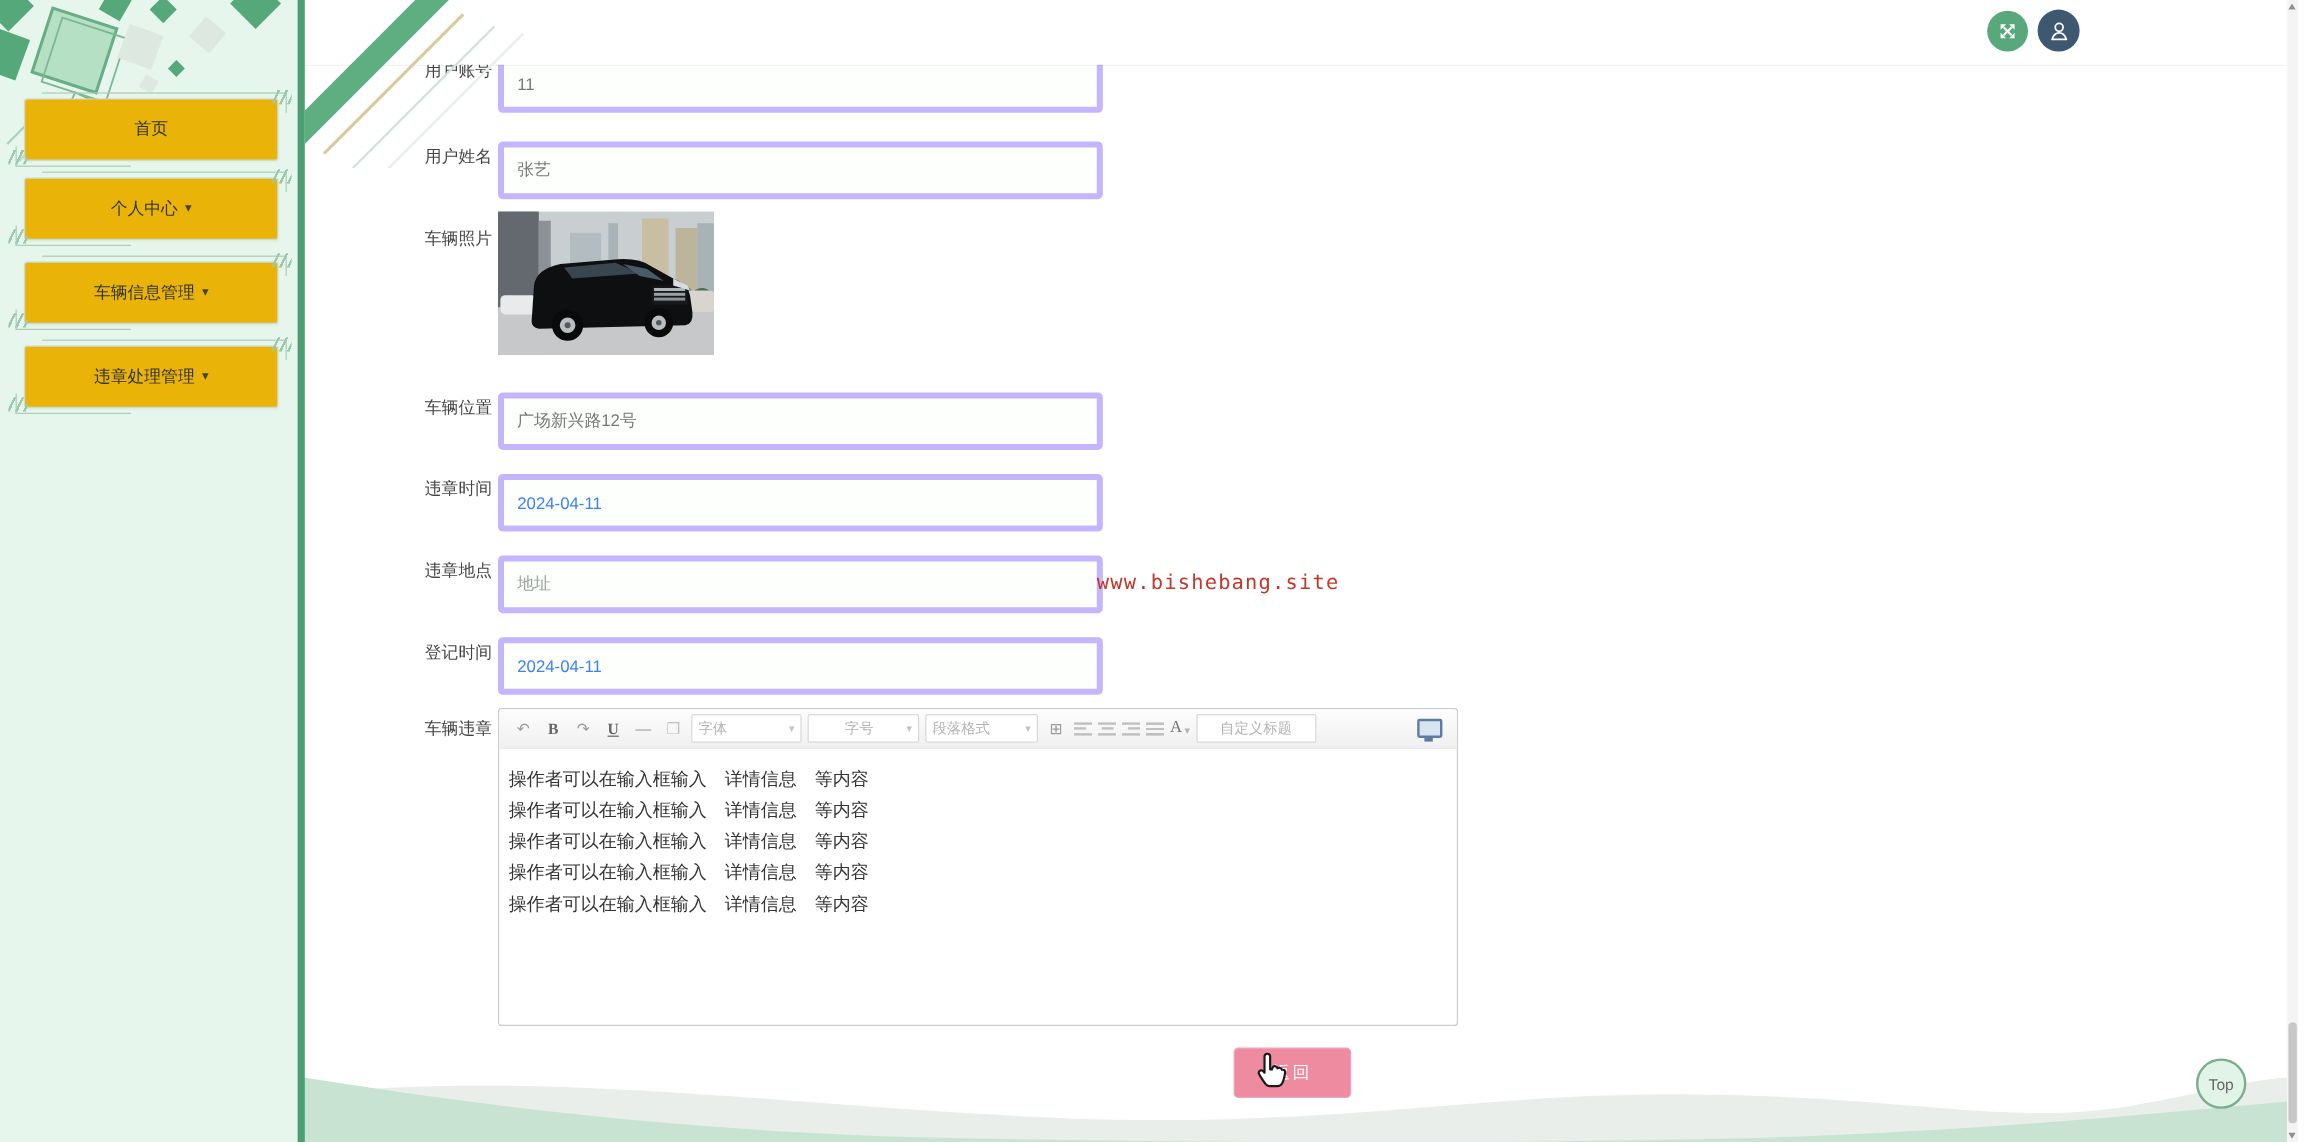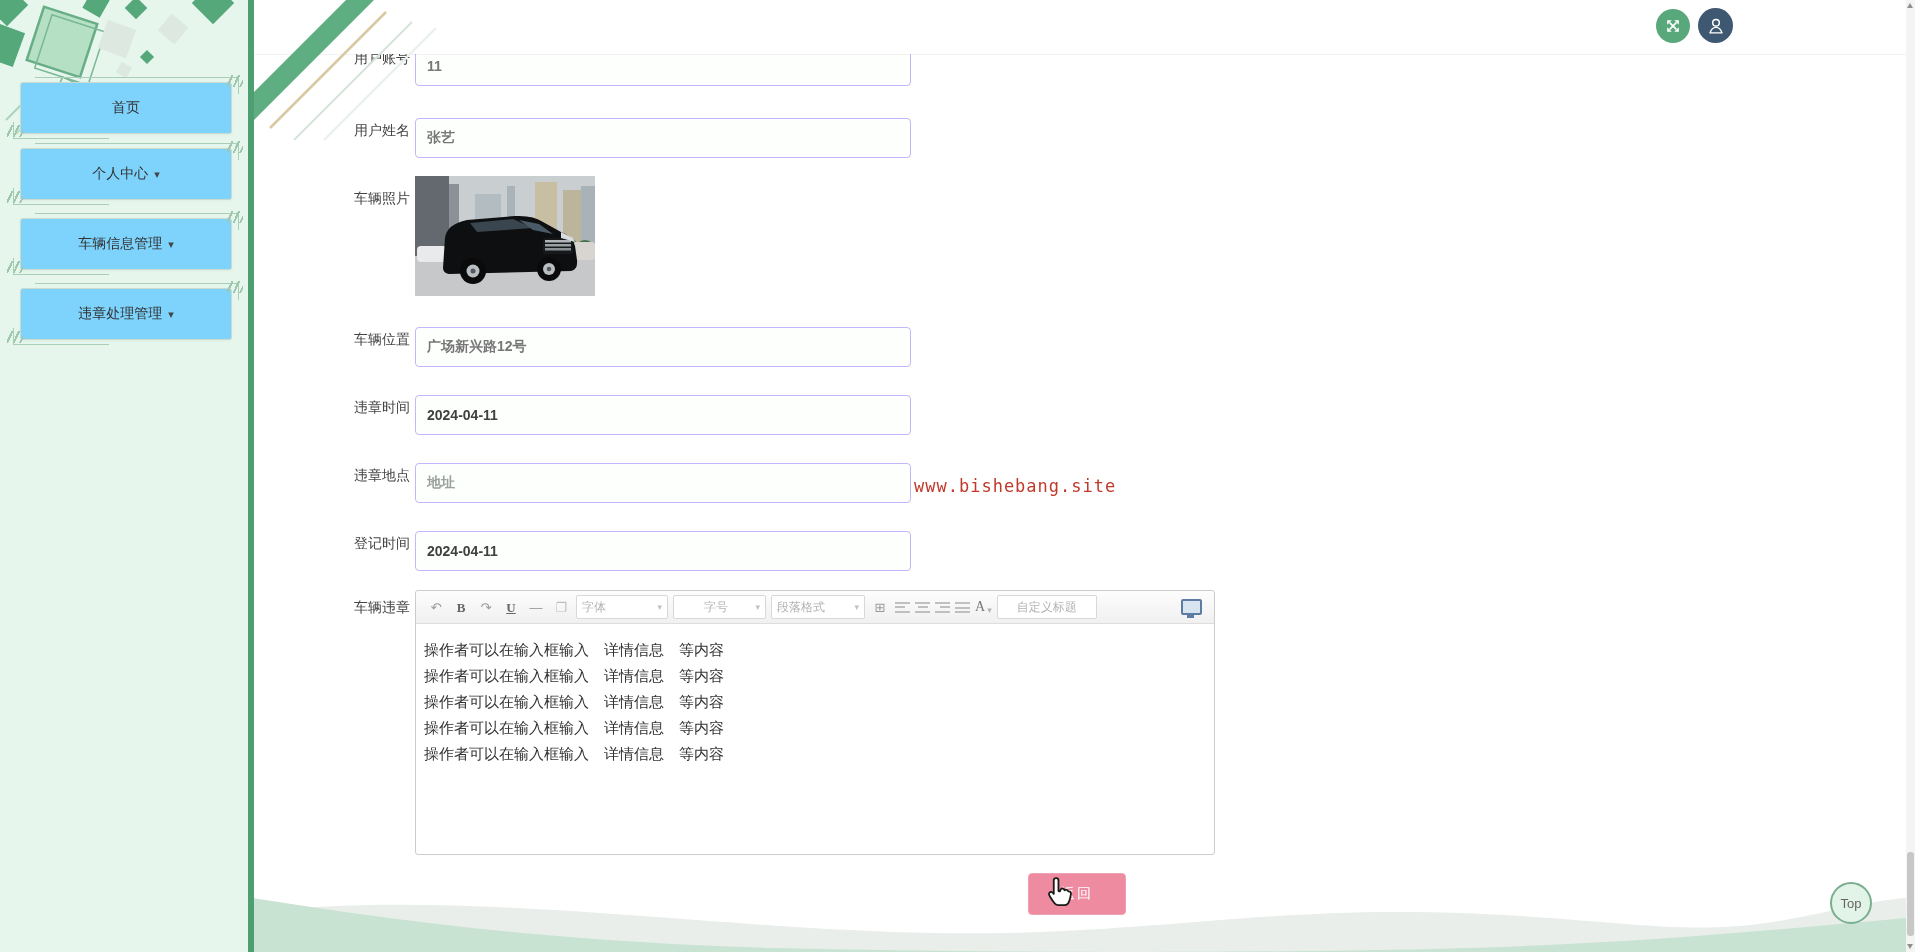--- a/index.html
+++ b/index.html
@@ -2,21 +2,21 @@
 <html><head>
 <meta charset="utf-8">
 <style>
   html,body{margin:0;padding:0;width:1920px;height:952px;overflow:hidden;background:#fff;
             font-family:"Liberation Sans","DejaVu Sans",sans-serif;}
   .page{position:relative;width:1920px;height:952px;overflow:hidden;background:#fff;}
 
   
   .sidebar{position:absolute;left:0;top:0;width:248px;height:952px;background:#e7f6ec;overflow:hidden;}
   .side-strip{position:absolute;left:248px;top:0;width:6px;height:952px;background:#4d9e70;z-index:46;}
-  .nav-btn{position:absolute;left:20px;width:210px;height:50px;background:#7dd3fc;border:1px solid #ccd9cf;
+  .nav-btn{position:absolute;left:20px;width:210px;height:50px;background:#eab308;border:1px solid #ccd9cf;
            border-radius:3px;display:flex;align-items:center;justify-content:center;gap:6px;
            font-size:14px;color:#333;cursor:pointer;z-index:5;box-shadow:0 1px 2px rgba(90,140,110,.08);}
   .nav-btn::before{content:'';position:absolute;top:-6px;left:14px;right:-8px;height:16px;
            border-top:1px solid #a9ceb5;border-right:1px solid #a9ceb5;pointer-events:none;}
   .nav-btn::after{content:'';position:absolute;bottom:-6px;left:-8px;width:45%;height:16px;
            border-bottom:1px solid #a9ceb5;border-left:1px solid #a9ceb5;pointer-events:none;}
   .tickA,.tickB{position:absolute;width:16px;height:12px;pointer-events:none;
            background:repeating-linear-gradient(115deg,transparent 0 4px,#9dc8ab 4px 6px);}
   .tickA{left:-14px;bottom:-4px;} .tickB{right:-12px;top:-8px;}
   .caret-dn{font-size:11px;color:#444;line-height:1;}
@@ -30,24 +30,24 @@
          z-index:44;cursor:pointer;}
   .ic-full{left:1656px;top:9px;width:34px;height:34px;background:#58a87b;}
   .ic-user{left:1698px;top:8px;width:35px;height:35px;background:#3e5871;}
 
   
   .corner-deco{position:absolute;left:254px;top:0;z-index:45;pointer-events:none;}
 
   
   .row{position:absolute;left:253px;z-index:10;}
   .flabel{position:absolute;left:0;top:0;width:157px;text-align:right;font-size:14px;color:#444;}
-  .finput{position:absolute;left:162px;top:-12px;width:472px;height:38px;border:1px solid #c4b5fd;
+  .finput{position:absolute;left:162px;top:-12px;width:472px;height:38px;border:5px solid #c4b5fd;
           border-radius:4px;background:#fdfffd;padding:0 11px;font-size:14px;color:#777;outline:none;
-          font-family:"Liberation Sans","DejaVu Sans",sans-serif;font-weight:bold;}
-  .finput.date{color:#404040;} .finput.muted{color:#9aa09c;}
+          font-family:"Liberation Sans","DejaVu Sans",sans-serif;}
+  .finput.date{color:#3b82f6;} .finput.muted{color:#9aa09c;}
   .photo-box{position:absolute;left:415px;top:176px;width:180px;height:120px;z-index:10;overflow:hidden;}
 
   
   .editor{position:absolute;left:415px;top:590px;width:800px;height:265px;border:1px solid #ccc;
           border-radius:3px;background:#fff;z-index:10;box-sizing:border-box;}
   .etoolbar{height:32px;border-bottom:1px solid #ddd;background:linear-gradient(#fdfdfd,#f0f0f0);
             display:flex;align-items:center;padding:0 10px;gap:5px;border-radius:3px 3px 0 0;}
   .tbi{width:20px;text-align:center;font-size:13px;color:#9b9b9b;cursor:pointer;line-height:1;}
   .tbi.dark{color:#666;font-weight:bold;font-family:"Liberation Serif","DejaVu Serif",serif;}
   .tbi.ul{text-decoration:underline;}

